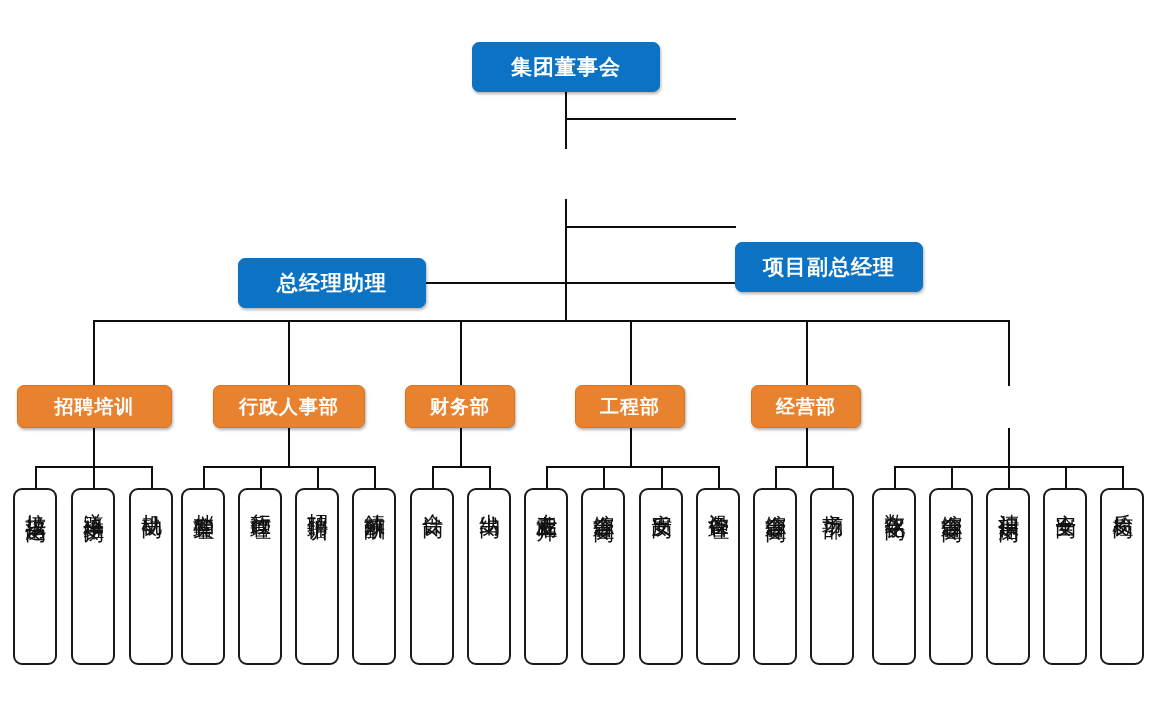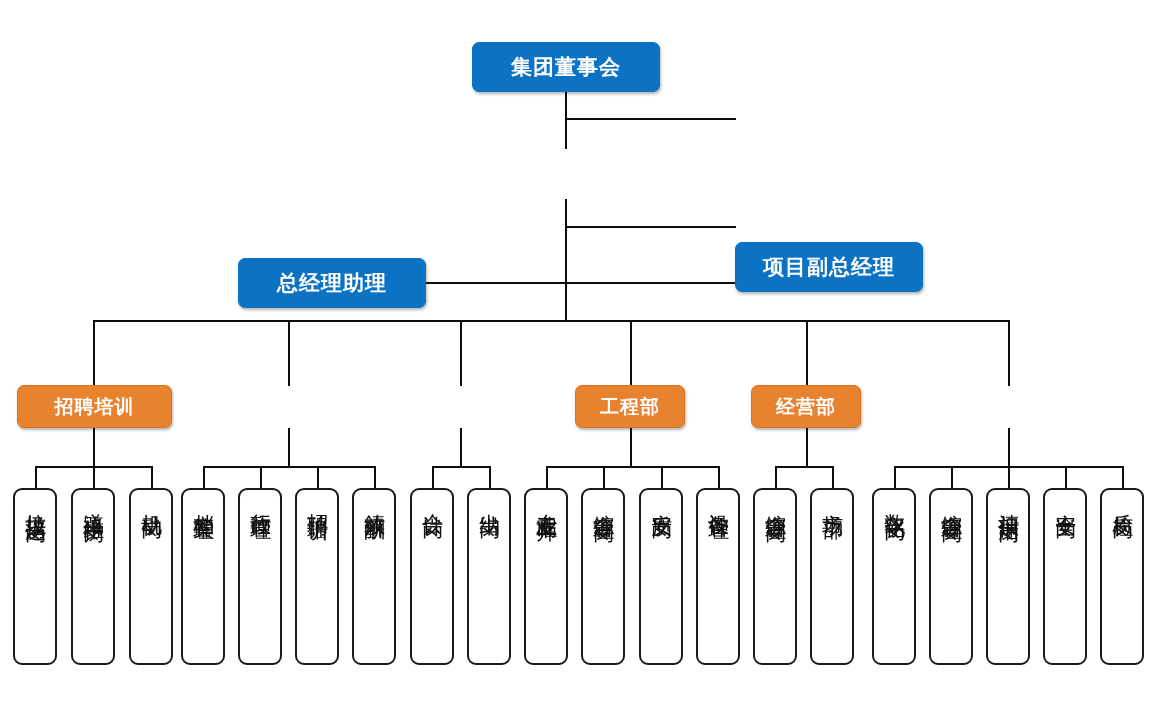--- a/index.html
+++ b/index.html
@@ -151,21 +151,27 @@
   </div>
 
   <div class="node blue" style="left:238px; top:258px; width:188px; height:50px;">
     <span>总经理助理</span>
   </div>
 
   <div class="node orange" style="left:17px; top:385px; width:155px; height:43px;">
     <span>招聘培训</span>
   </div>
 
-
+  <div class="node orange" style="left:213px; top:385px; width:152px; height:43px;">
+    <span>行政人事部</span>
+  </div>
+
+  <div class="node orange" style="left:405px; top:385px; width:110px; height:43px;">
+    <span>财务部</span>
+  </div>
 
   <div class="node orange" style="left:575px; top:385px; width:110px; height:43px;">
     <span>工程部</span>
   </div>
 
   <div class="node orange" style="left:751px; top:385px; width:110px; height:43px;">
     <span>经营部</span>
   </div>
 
 

